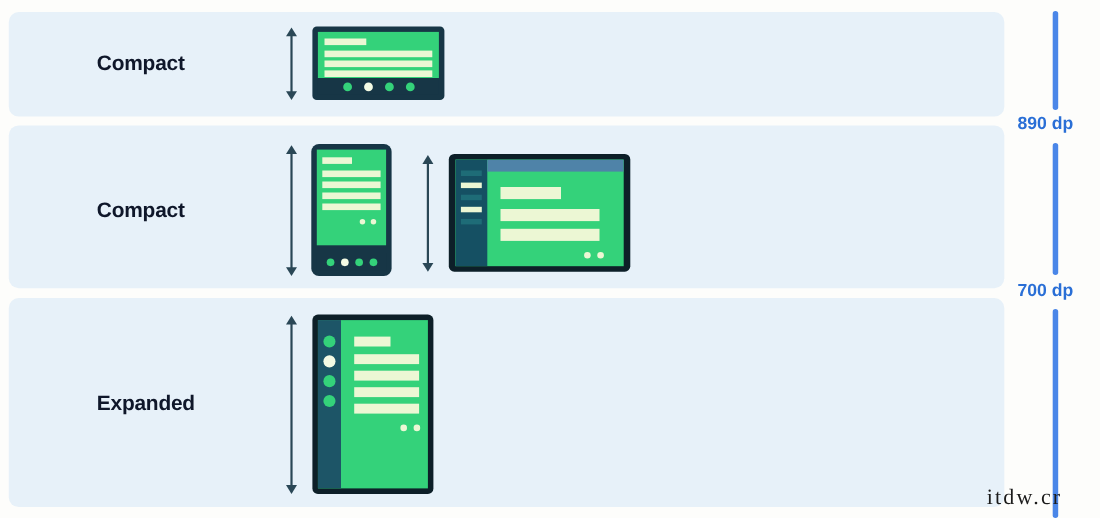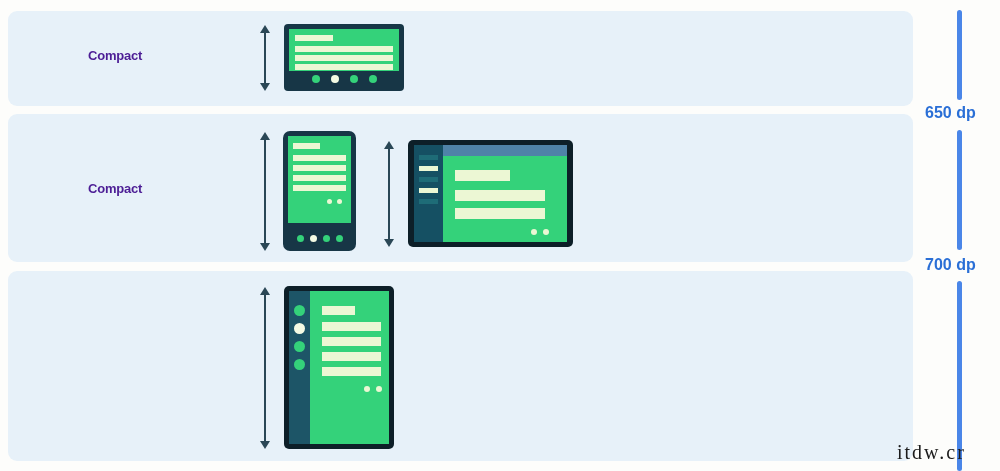--- a/index.html
+++ b/index.html
@@ -29,23 +29,23 @@
     width: 905px;
     background: #e7f1f9;
     border-radius: 9px;
   }
   #band-compact  { top: 11px;  height: 95px; }
   #band-medium   { top: 114px; height: 148px; }
   #band-expanded { top: 271px; height: 190px; }
 
   .row-label {
     position: absolute;
-    color: #4c1d95;
+    color: #0f172a;
     font-weight: bold;
-    font-size: 13px;
+    font-size: 19px;
     letter-spacing: -0.2px;
     white-space: nowrap;
   }
   #label-compact  { left: 88px; top: 48px; }
   #label-medium   { left: 88px; top: 181px; }
   #label-expanded { left: 88px; top: 357px; }
 
   
   .arrow {
     position: absolute;
@@ -195,20 +195,21 @@
 <body>
 
 <div class="stage">
 
   <div class="band" id="band-compact"></div>
   <div class="band" id="band-medium"></div>
   <div class="band" id="band-expanded"></div>
 
   <div class="row-label" id="label-compact">Compact</div>
   <div class="row-label" id="label-medium">Compact</div>
+  <div class="row-label" id="label-expanded">Expanded</div>
 
   <div class="arrow" style="left:255px; top:24px;">
     <svg width="20" height="68" viewBox="0 0 20 68">
       <line x1="10" y1="6" x2="10" y2="62" stroke="#2a4756" stroke-width="2"></line>
       <path d="M10 1 L5 9 L15 9 Z" fill="#2a4756"></path>
       <path d="M10 67 L5 59 L15 59 Z" fill="#2a4756"></path>
     </svg>
   </div>
 
   <div class="device" id="dev-compact">
@@ -305,18 +306,18 @@
       <div class="bar" style="left:33px; top:76px; width:59px; height:9px;"></div>
       <span class="minidot" style="left:75px; top:95px; width:6px; height:6px;"></span>
       <span class="minidot" style="left:87px; top:95px; width:6px; height:6px;"></span>
     </div>
   </div>
 
   <div class="scale-line" id="scale-seg-1"></div>
   <div class="scale-line" id="scale-seg-2"></div>
   <div class="scale-line" id="scale-seg-3"></div>
 
-  <div class="scale-label" id="scale-label-480">650 dp</div>
+  <div class="scale-label" id="scale-label-480">890 dp</div>
   <div class="scale-label" id="scale-label-900">700 dp</div>
 
   <div id="watermark">itdw.cr</div>
 
 </div>
 
 </body></html>

